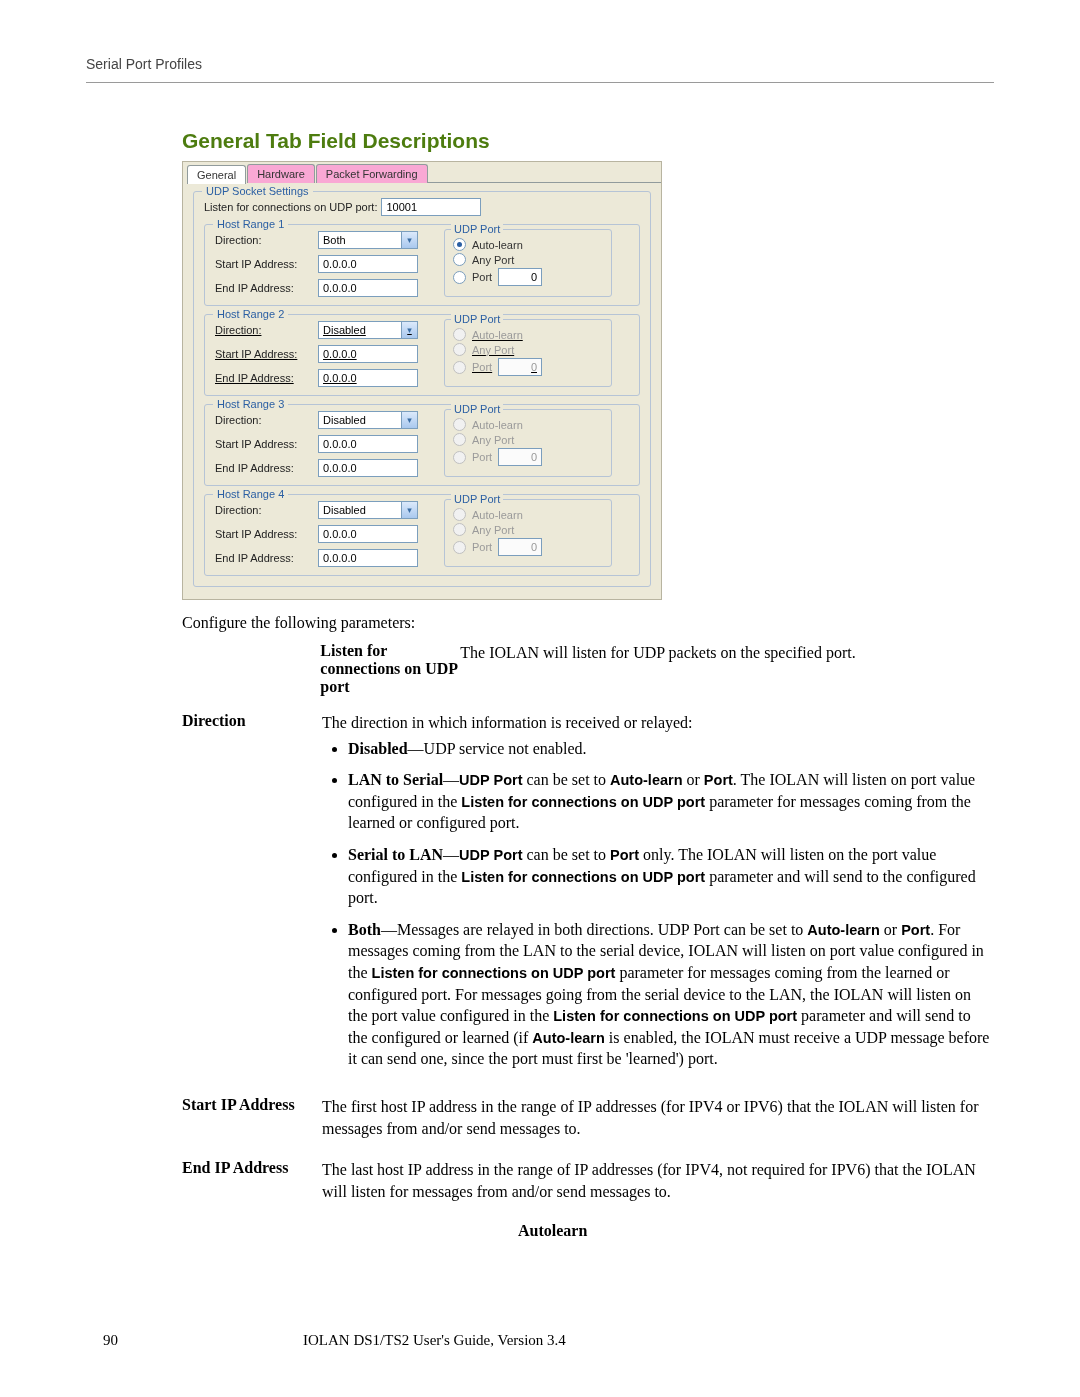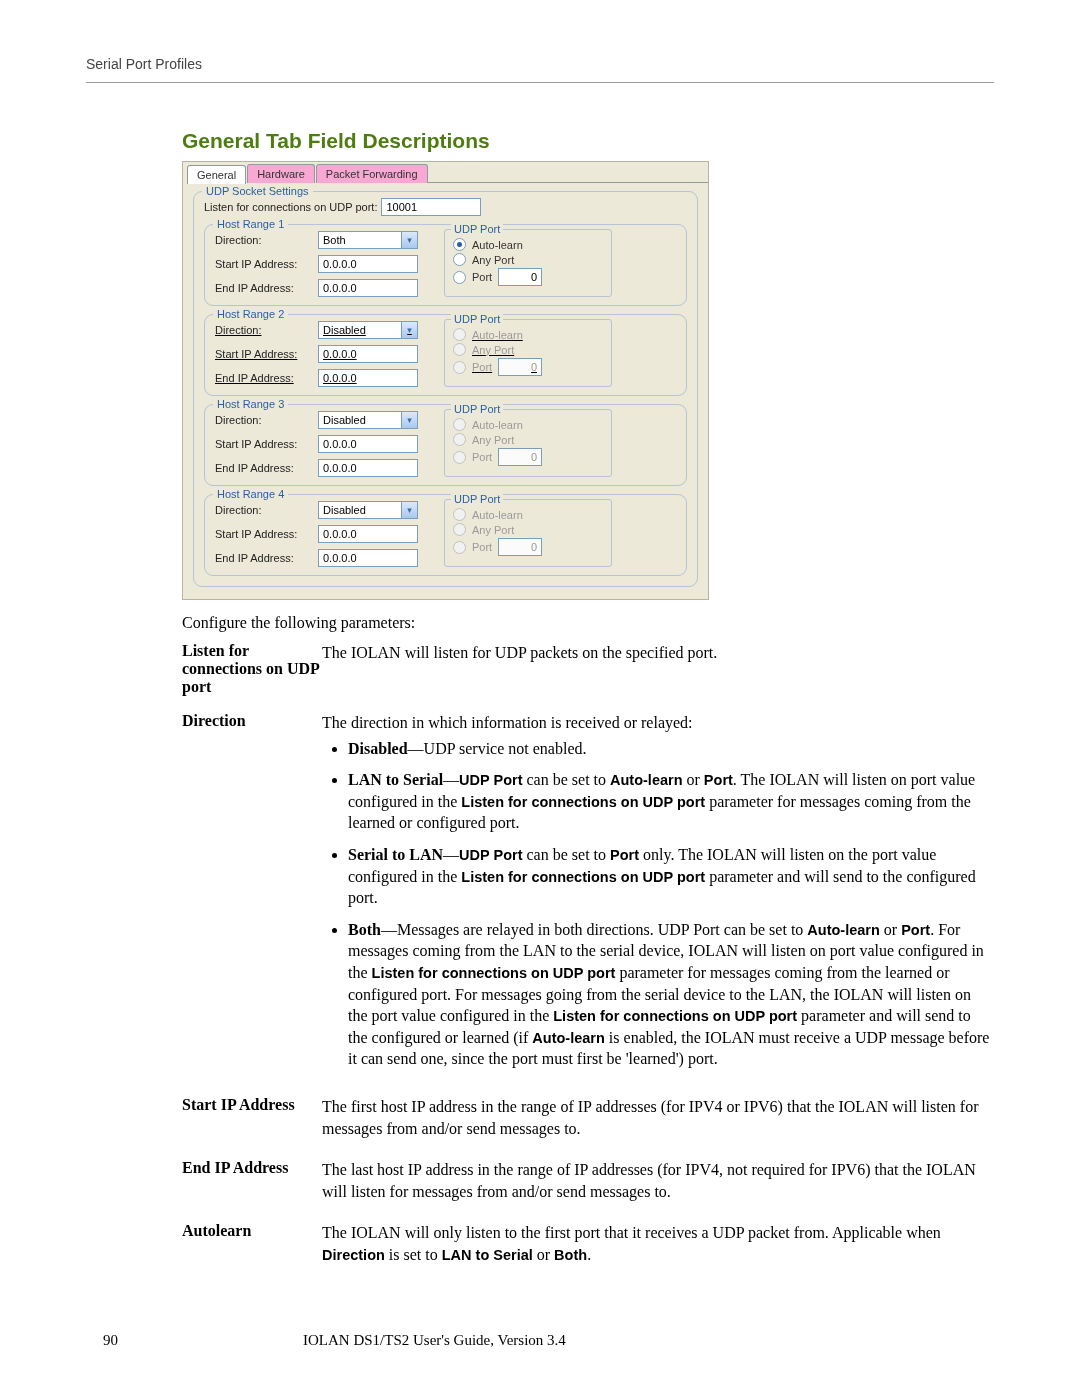--- a/index.html
+++ b/index.html
@@ -30,21 +30,21 @@
   }
   h2.section-title {
     font-family: Arial, Helvetica, sans-serif;
     color: #4d7c0f;
     font-weight: bold;
     font-size: 21px;
     margin: 0 0 8px 0;
   }
   
   .dialog {
-    width: 527px;
+    width: 480px;
     background: #ece9d8;
     border: 1px solid #b8b4a0;
     font-family: Tahoma, Arial, sans-serif;
     font-size: 11px;
     padding: 2px 0 8px 0;
     box-sizing: border-box;
     margin-bottom: 14px;
   }
   .tabs {
     display: flex;
@@ -71,21 +71,21 @@
   }
   .tabstrip-line {
     flex: 1;
     border-bottom: 1px solid #919b9c;
     align-self: flex-end;
     height: 1px;
     margin-left: -1px;
   }
   .groupbox {
     border: 1px solid #b6c4d6;
-    border-radius: 9px;
+    border-radius: 3px;
     margin: 6px 10px 4px 10px;
     padding: 6px 10px 8px 10px;
     position: relative;
   }
   .groupbox > .legend {
     position: absolute;
     top: -7px;
     left: 8px;
     background: #ece9d8;
     padding: 0 4px;
@@ -180,21 +180,21 @@
   .radio.checked::after {
     content: "";
     width: 5px; height: 5px;
     background: #2b5fa3;
     border-radius: 50%;
   }
   .radio.disabled { border-color: #c0c0c0; background: #f1f1f1; }
 
   
   .intro { margin: 10px 0 10px 0; font-size: 16px; }
-  .defs { display: flex; flex-direction: column; gap: 16px; }
+  .defs { display: flex; flex-direction: column; gap: 16px; align-items: center; }
   .defrow { display: flex; align-items: flex-start; }
   .term { width: 140px; flex: 0 0 140px; font-weight: bold; font-size: 16px; }
   .desc { flex: 1; font-size: 16px; line-height: 1.35; }
   .desc p { margin: 0 0 4px 0; }
   .desc ul { margin: 4px 0 0 0; padding-left: 26px; }
   .desc li { margin-bottom: 10px; }
   .desc li::marker { color: #000; }
   b, strong { font-weight: bold; }
   em, i { font-style: italic; }
   .b-arial { font-family: Arial, Helvetica, sans-serif; font-weight: bold; font-size: 14.5px; }
@@ -430,25 +430,20 @@
 
       <div class="defrow">
         <div class="term">End IP Address</div>
         <div class="desc">
             <p>The last host IP address in the range of IP addresses (for IPV4, not required for IPV6) that the IOLAN will listen for messages from and/or send messages to.</p>
           </div>
       </div>
 
       <div class="defrow">
         <div class="term">Autolearn</div>
-        <div class="desc">
-          <p>
-            <span>The IOLAN will only listen to the first port that it receives a UDP packet from. Applicable when </span><b class="b-arial">Direction</b><span> is set to </span><b class="b-arial">LAN to Serial</b><span> or </span><b class="b-arial">Both</b><span>.</span>
-          </p>
-        </div>
       </div>
     </div>
   </div>
 
   <div class="footer">
     <div class="pageno">90</div>
     <div class="book">IOLAN DS1/TS2 User's Guide, Version 3.4</div>
   </div>
 </div>
 

